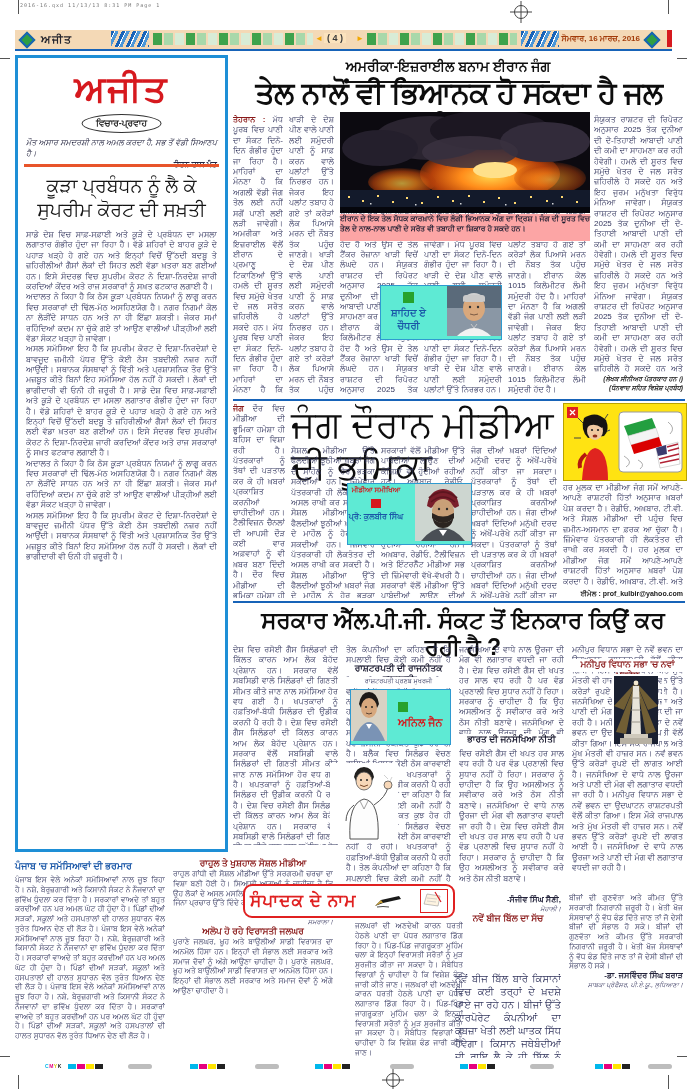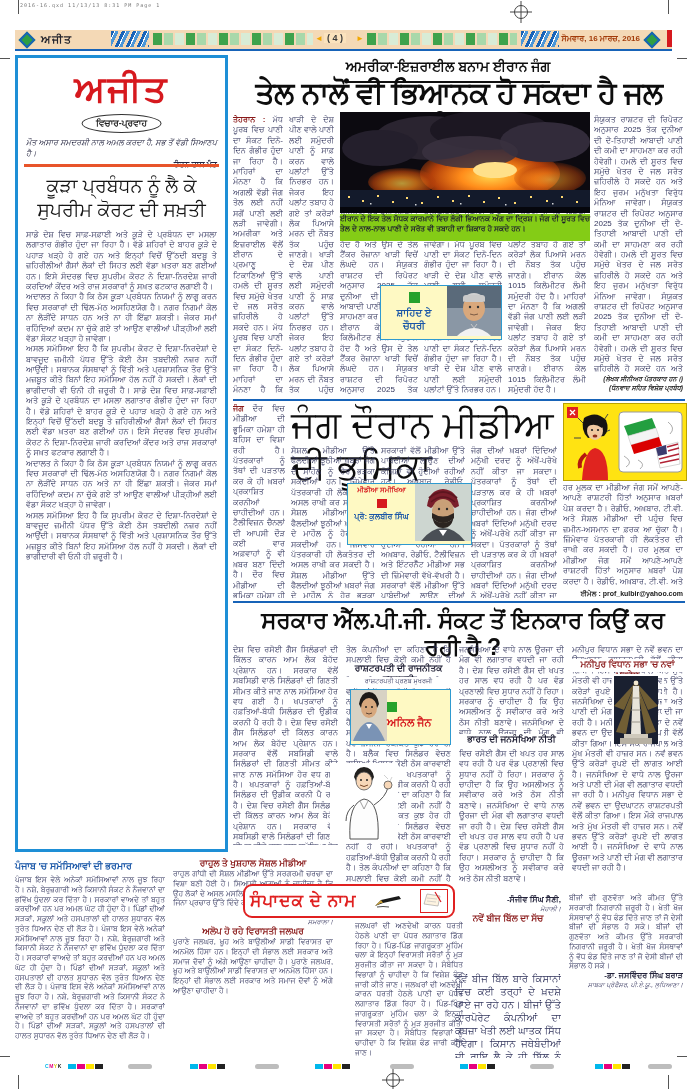--- a/index.html
+++ b/index.html
@@ -29,28 +29,28 @@
   .edoval{left:50%;top:56px;transform:translateX(-50%);border:1.5px solid #333;border-radius:50%;
           font-size:9px;font-weight:bold;color:#222;padding:3px 14px;white-space:nowrap;}
   .edquote{left:8px;top:80px;width:191px;font-size:8px;font-style:italic;color:#23243f;line-height:1.35;}
   .edqauth{text-align:right;font-weight:bold;font-style:normal;}
   .edrule{left:6px;top:106px;width:195px;height:3px;background:#e8542a;}
   .edhead{left:4px;top:116px;width:199px;text-align:center;font-size:19px;line-height:1.25;font-weight:normal;color:#141414;white-space:pre-line;}
   .edbody{left:8px;top:172px;width:191px;height:608px;white-space:pre-line;}
   
   .bt{font-size:8px;line-height:1.3;text-align:justify;color:#33365e;overflow:hidden;word-break:break-word;}
   .lead{font-weight:bold;color:#8a1a1a;}
-  .wcover{background:#84cc16;}
+  .wcover{background:#fca5a5;}
   
   .kicker{left:233px;top:57px;width:430px;text-align:center;}
   .kicker span{display:inline-block;font-size:14px;font-weight:bold;color:#101010;border-bottom:2px solid #101010;padding-bottom:6px;}
   .a1head{left:233px;top:76px;width:452px;text-align:center;font-size:30px;font-weight:bold;color:#0d0d0d;letter-spacing:-.5px;}
   .photo{left:340px;top:112px;width:250px;height:101px;}
   .caption{left:340px;top:214px;width:250px;height:27px;font-size:7.5px;font-weight:bold;color:#1c1c30;line-height:1.3;text-align:justify;}
-  .authbox{background:#fef9c3;border:1.5px solid #2f9ad0;display:flex;overflow:hidden;}
+  .authbox{background:#5eead4;border:1.5px solid #2f9ad0;display:flex;overflow:hidden;gap:11px;}
   .ab1{left:380px;top:285px;width:120px;height:53px;}
   .ab1 .txt{flex:1;text-align:center;padding-top:3px;}
   .gsq{display:inline-block;width:11px;height:11px;background:#27a22c;}
   .rsq{display:inline-block;width:10px;height:9px;background:#d6191e;}
   .abname{font-size:10px;font-weight:bold;color:#1a57a8;line-height:1.25;}
   .credit{left:594px;top:374px;width:89px;height:22px;background:#fff;text-align:right;font-size:6.5px;font-style:italic;font-weight:bold;color:#222;line-height:1.4;white-space:pre-line;}
   .divider{height:2px;background:#1763b8;}
   
   .a2head{left:291px;top:404px;width:266px;text-align:left;font-size:37px;font-weight:normal;color:#0d0d0d;}
   .cartoon{left:563px;top:403px;width:122px;height:76px;border:1px solid #b9a200;}

